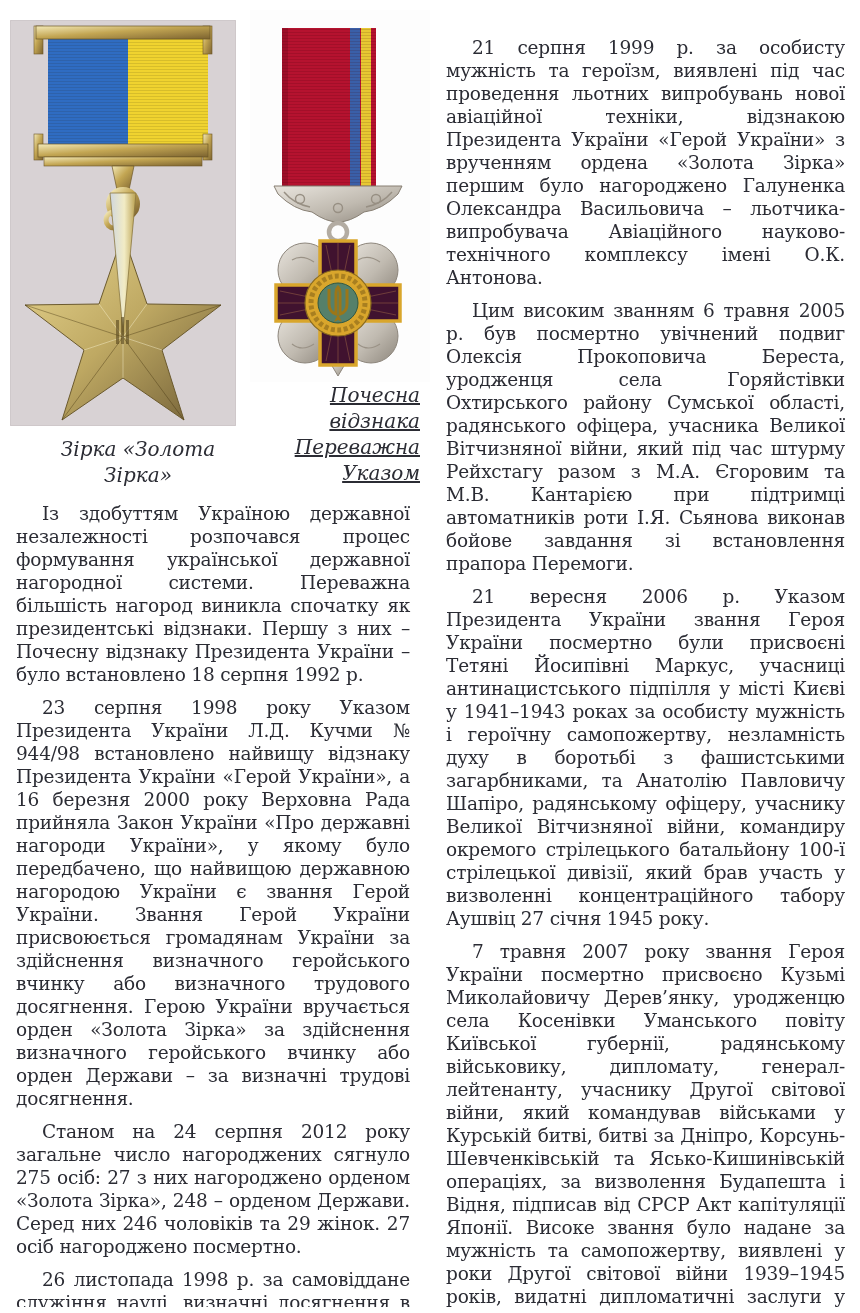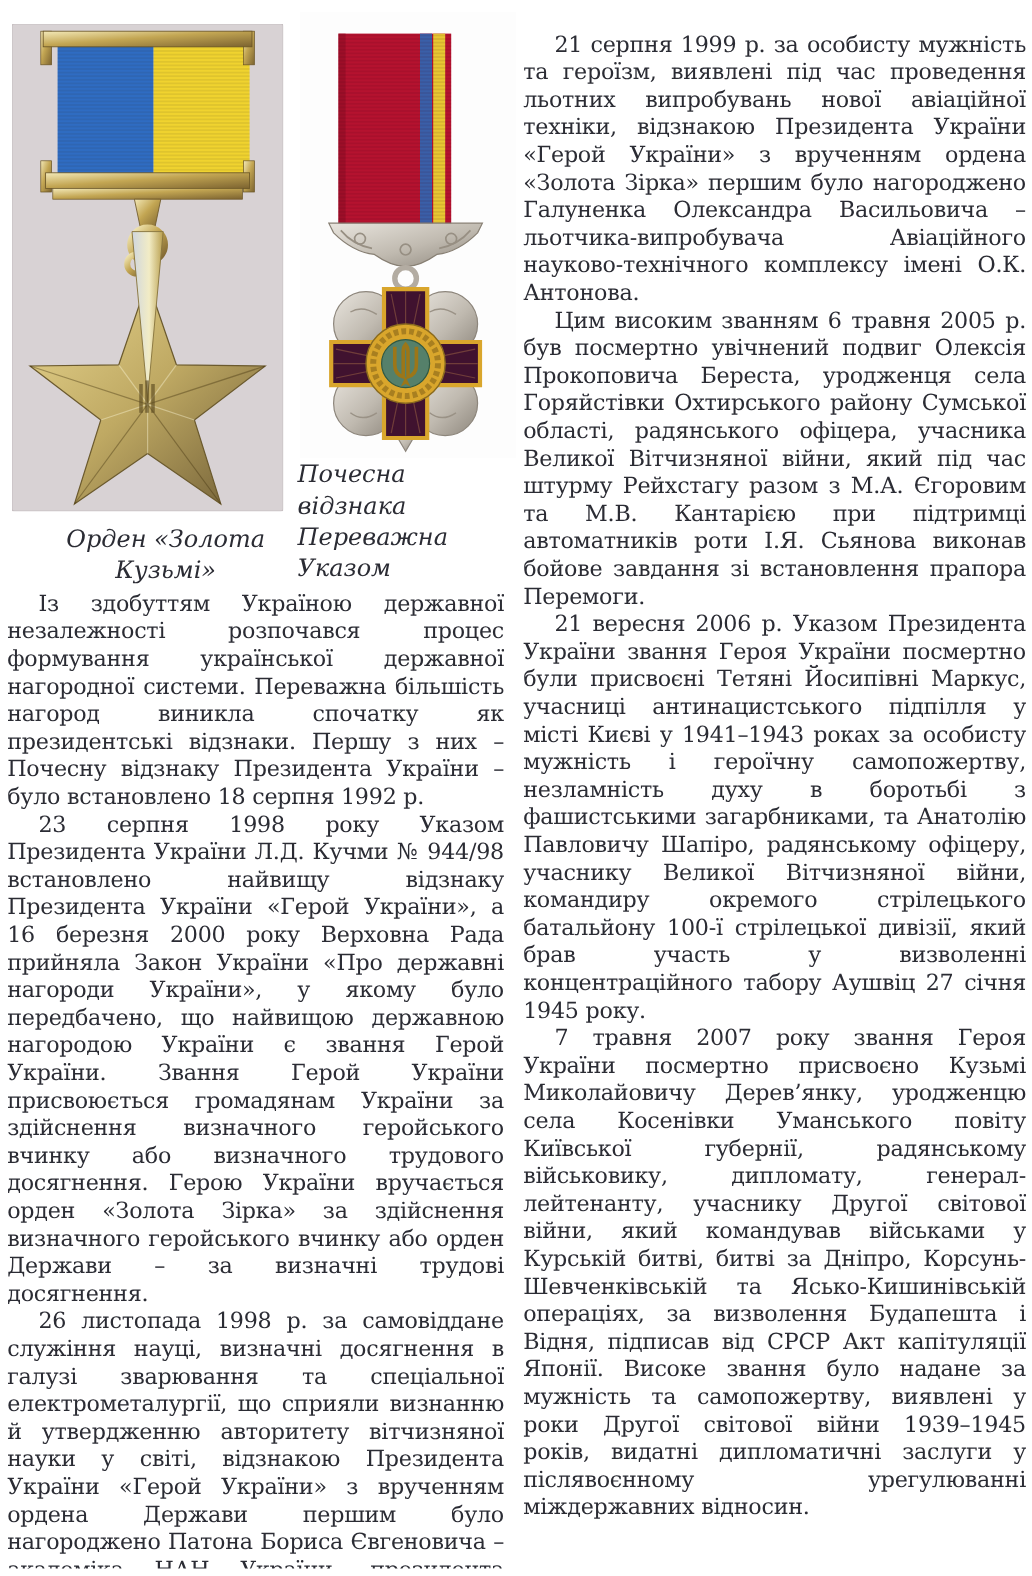--- a/index.html
+++ b/index.html
@@ -9,27 +9,27 @@
     font-family:"DejaVu Serif","Liberation Serif",serif;
     color:#2b2c34;
   }
   .textcol{
     position:absolute;text-align:justify;
     font-size:18.5px;line-height:23px;
     letter-spacing:-0.2px;
   }
   #left-col{left:6px;top:492px;width:414px;height:815px;overflow:hidden;}
   #right-col{left:436px;top:26px;width:419px;height:1283px;overflow:hidden;}
-  .textcol p{margin:0;text-indent:26px;}
+  .textcol p{margin:10px;text-indent:26px;}
   .caption{
     position:absolute;font-style:italic;font-size:20px;line-height:26px;
     color:#2b2c34;
   }
   #caption-medal1{left:28px;top:436px;width:220px;text-align:center;}
-  #caption-medal2{left:248px;top:382px;width:172px;}
+  #caption-medal2{left:248px;top:382px;width:172px;text-align:right;text-decoration:underline;}
   #caption-medal2 p{margin:0;text-indent:0;}
   .figure{position:absolute;}
   #medal1-photo{left:10px;top:20px;width:226px;height:406px;}
   #medal2-photo{left:250px;top:10px;width:180px;height:372px;}
   svg{display:block;}
 </style>
 </head>
 <body>
 
 <div class="page" style="color: rgb(43, 44, 52); background: rgb(255, 255, 255);">
@@ -162,30 +162,31 @@
       <circle cx="88" cy="293" r="33" fill="var(--m2-gold)" stroke="#8a6b1f" stroke-width="1.2"></circle>
       <circle cx="88" cy="293" r="27" fill="none" stroke="#a87f20" stroke-width="5" stroke-dasharray="4 2.5"></circle>
       <circle cx="88" cy="293" r="20" fill="var(--m2-center_green)" stroke="#2f5844" stroke-width="1"></circle>
       <g>
         <path d="M79 279 L79 294 Q79 302 86 304 L86 283 Q86 279 88 277 Q90 279 90 283 L90 304 Q97 302 97 294 L97 279" fill="none" stroke="var(--m2-gold_deep)" stroke-width="3"></path>
         <path d="M88 304 L84 312 L88 310 L92 312 Z" fill="var(--m2-gold_deep)"></path>
       </g>
     </svg>
   </div>
 
-  <div class="caption" id="caption-medal1">Орден «Золота Кузьмі»</div>
+  <div class="caption" id="caption-medal1">Зірка «Золота Зірка»</div>
   <div class="caption" id="caption-medal2">
       <p>Почесна відзнака</p>
       <p>Переважна</p>
       <p>Указом</p>
     </div>
 
   <div class="textcol" id="left-col">
       <p>Із здобуттям Україною державної незалежності розпочався процес формування української державної нагородної системи. Переважна більшість нагород виникла спочатку як президентські відзнаки. Першу з них – Почесну відзнаку Президента України – було встановлено 18 серпня 1992 р.</p>
       <p>23 серпня 1998 року Указом Президента України Л.Д. Кучми № 944/98 встановлено найвищу відзнаку Президента України «Герой України», а 16 березня 2000 року Верховна Рада прийняла Закон України «Про державні нагороди України», у якому було передбачено, що найвищою державною нагородою України є звання Герой України. Звання Герой України присвоюється громадянам України за здійснення визначного геройського вчинку або визначного трудового досягнення. Герою України вручається орден «Золота Зірка» за здійснення визначного геройського вчинку або орден Держави – за визначні трудові досягнення.</p>
+      <p>Станом на 24 серпня 2012 року загальне число нагороджених сягнуло 275 осіб: 27 з них нагороджено орденом «Золота Зірка», 248 – орденом Держави. Серед них 246 чоловіків та 29 жінок. 27 осіб нагороджено посмертно.</p>
       <p>26 листопада 1998 р. за самовіддане служіння науці, визначні досягнення в галузі зварювання та спеціальної електрометалургії, що сприяли визнанню й утвердженню авторитету вітчизняної науки у світі, відзнакою Президента України «Герой України» з врученням ордена Держави першим було нагороджено Патона Бориса Євгеновича – академіка НАН України, президента Національної академії наук України.</p>
     </div>
 
   <div class="textcol" id="right-col">
       <p>21 серпня 1999 р. за особисту мужність та героїзм, виявлені під час проведення льотних випробувань нової авіаційної техніки, відзнакою Президента України «Герой України» з врученням ордена «Золота Зірка» першим було нагороджено Галуненка Олександра Васильовича – льотчика-випробувача Авіаційного науково-технічного комплексу імені О.К. Антонова.</p>
       <p>Цим високим званням 6 травня 2005 р. був посмертно увічнений подвиг Олексія Прокоповича Береста, уродженця села Горяйстівки Охтирського району Сумської області, радянського офіцера, учасника Великої Вітчизняної війни, який під час штурму Рейхстагу разом з М.А. Єгоровим та М.В. Кантарією при підтримці автоматників роти І.Я. Сьянова виконав бойове завдання зі встановлення прапора Перемоги.</p>
       <p>21 вересня 2006 р. Указом Президента України звання Героя України посмертно були присвоєні Тетяні Йосипівні Маркус, учасниці антинацистського підпілля у місті Києві у 1941–1943 роках за особисту мужність і героїчну самопожертву, незламність духу в боротьбі з фашистськими загарбниками, та Анатолію Павловичу Шапіро, радянському офіцеру, учаснику Великої Вітчизняної війни, командиру окремого стрілецького батальйону 100-ї стрілецької дивізії, який брав участь у визволенні концентраційного табору Аушвіц 27 січня 1945 року.</p>
       <p>7 травня 2007 року звання Героя України посмертно присвоєно Кузьмі Миколайовичу Дерев’янку, уродженцю села Косенівки Уманського повіту Київської губернії, радянському військовику, дипломату, генерал-лейтенанту, учаснику Другої світової війни, який командував військами у Курській битві, битві за Дніпро, Корсунь-Шевченківській та Ясько-Кишинівській операціях, за визволення Будапешта і Відня, підписав від СРСР Акт капітуляції Японії. Високе звання було надане за мужність та самопожертву, виявлені у роки Другої світової війни 1939–1945 років, видатні дипломатичні заслуги у післявоєнному урегулюванні міждержавних відносин.</p>
     </div>
 

